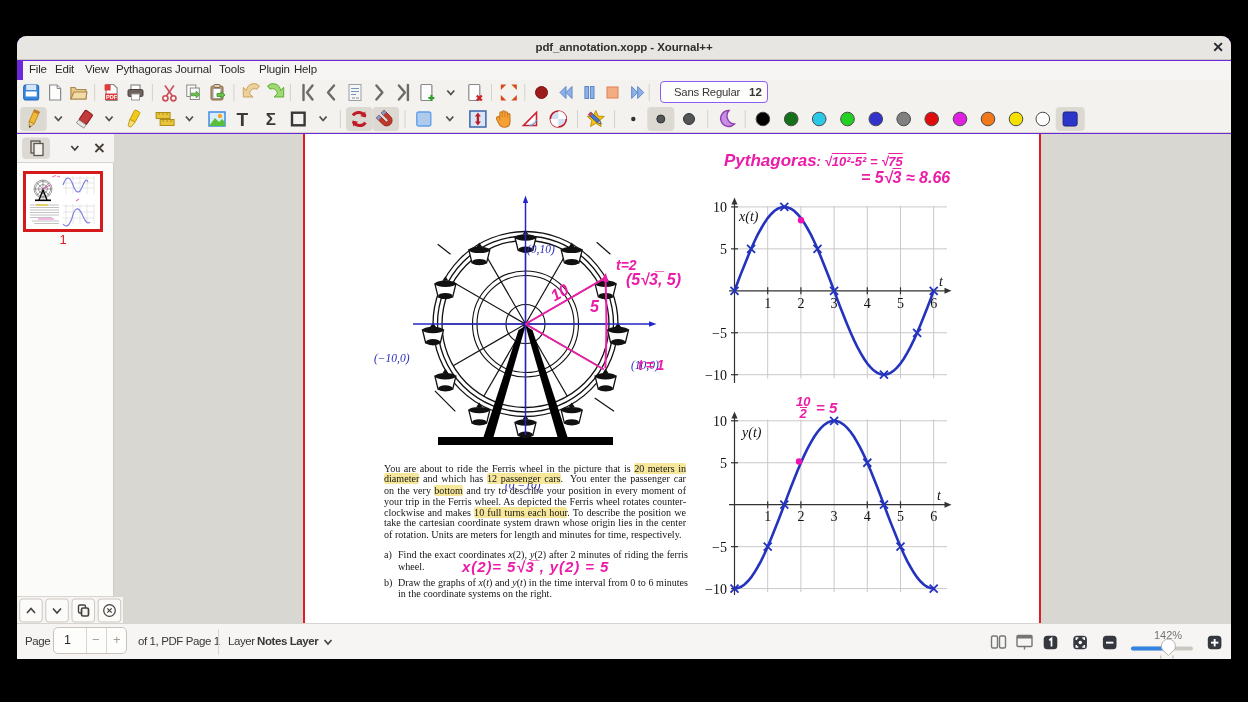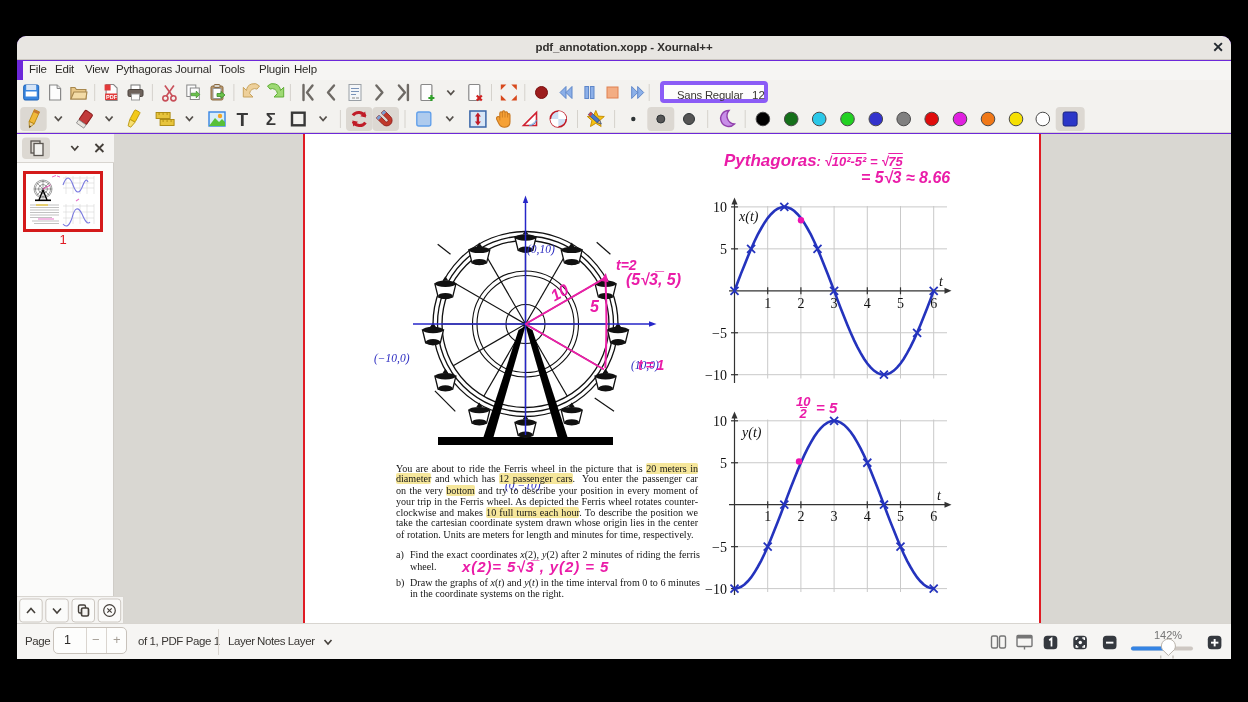--- a/index.html
+++ b/index.html
@@ -29,21 +29,21 @@
   border:3px solid #d41a1a; }
 #thumbnum { position:absolute; left:0; top:98px; width:92px; text-align:center;
   color:#e01b24; font-size:13px; }
 #page { position:absolute; left:286px; top:0; width:738px; height:489px;
   background:#fff; border-left:2px solid #e01b24; border-right:2px solid #e01b24; }
 #statusbar { position:absolute; left:0; top:587px; width:1214px; height:36px;
   background:#f6f5f3; border-top:1px solid #d8d5d0; }
 .sbtxt { position:absolute; top:11px; font-size:11.5px; letter-spacing:-0.4px; color:#3a3734;text-align:center; }
 
 .tl { position:absolute; left:384px; width:302px; font-family:"Liberation Serif", serif;
-  font-size:10.1px; line-height:11px; color:#151515;margin-left:12px; }
+  font-size:10.1px; line-height:11px; color:#151515; }
 .jl { text-align:justify; text-align-last:justify; }
 .hl { background:#f6e79b; border-radius:2px; }
 .pink { position:absolute; color:#ea1ca8; font-style:italic; font-weight:bold;
   font-family:"Liberation Sans", sans-serif; }
 .blab { position:absolute; font-family:"Liberation Serif", serif; font-style:italic;
   color:#2a2ac0; font-size:11.5px;margin-top:32px; }
 </style>
 </head>
 <body>
 <div id="win">
@@ -167,23 +167,23 @@
 
     <circle cx="524.5" cy="12.5" r="6" fill="#9c1c1c" stroke="#7a1010"></circle>
     <g fill="#8cb0e8" stroke="#5f87c9" stroke-width="1">
       <path d="M551.5,6.5 L545.5,12.5 L551.5,18.5 Z M557.5,6.5 L551.5,12.5 L557.5,18.5 Z" transform="translate(-2.5,0)"></path>
       <rect x="567.9" y="6.5" width="3.6" height="12"></rect>
           <rect x="573.4" y="6.5" width="3.6" height="12"></rect>
       <path d="M612.7,6.5 L618.7,12.5 L612.7,18.5 Z M618.7,6.5 L624.7,12.5 L618.7,18.5 Z" transform="translate(2,0)"></path>
     </g>
     <rect x="590" y="7" width="11" height="11" fill="#f3ad83" stroke="#e08050"></rect>
   </svg>
-  <div style="position:absolute;left:643px;top:1px;width:108px;height:22px;background:#fdfdfc;border:4px solid #8b5cf6;border-radius:4px;">
+  <div style="position:absolute;left:643px;top:1px;width:108px;height:22px;background:#fdfdfc;border:1px solid #8b5cf6;border-radius:4px;">
     <span style="position:absolute;left:13px;top:4px;font-size:11.3px;letter-spacing:-0.2px;color:#3a3734;">Sans Regular</span>
-    <span style="position:absolute;left:88px;top:4px;font-size:11.5px;font-weight:normal;color:#3a3734;">12</span>
+    <span style="position:absolute;left:88px;top:4px;font-size:11.5px;font-weight:bold;color:#3a3734;">12</span>
   </div>
   </div>
   <div id="toolbar2">
   <svg width="1100" height="28" viewBox="0 0 1100 28">
     <g fill="#dcd8d2">
       <rect x="3.2" y="2" width="26.5" height="24" rx="4"></rect>
       <rect x="329" y="2" width="26.5" height="24" rx="4"></rect>
       <rect x="355.5" y="2" width="26.5" height="24" rx="4"></rect>
       <rect x="630.3" y="2" width="27" height="24" rx="4"></rect>
       <rect x="1038.7" y="2" width="29" height="24" rx="4"></rect>
@@ -368,21 +368,21 @@
     <div style="position:absolute;left:36px;top:3px;width:74px;height:27px;background:#fdfdfc;border:1px solid #c8c2bb;border-radius:5px;">
       <span style="position:absolute;left:10px;top:5px;font-size:12.5px;color:#2c2a28;">1</span>
       <div style="position:absolute;left:32px;top:0;width:1px;height:25px;background:#dad5cf;"></div>
       <div style="position:absolute;left:52px;top:0;width:1px;height:25px;background:#dad5cf;"></div>
       <span style="position:absolute;left:38px;top:4px;font-size:13px;color:#a49e96;">−</span>
       <span style="position:absolute;left:59px;top:4px;font-size:13px;color:#a49e96;">+</span>
     </div>
     <span class="sbtxt" style="left:121px">of 1, PDF Page 1</span>
     <div style="position:absolute;left:201px;top:5px;width:1px;height:26px;background:#dad5cf;"></div>
     <span class="sbtxt" style="left:211px">Layer</span>
-    <span class="sbtxt" style="left:240px;font-weight:normal">Notes Layer</span>
+    <span class="sbtxt" style="left:240px;font-weight:bold">Notes Layer</span>
     <svg style="position:absolute;left:305px;top:12px" width="12" height="12" viewBox="0 0 12 12">
         <path d="M2.5,4 L6,8 L9.5,4" stroke="#45403b" stroke-width="1.6" fill="none"></path>
       </svg>
     <svg style="position:absolute;left:965px;top:0" width="245" height="36" viewBox="982 623 245 36">
       <g fill="none" stroke="#757575" stroke-width="1.4">
         <rect x="991.5" y="635" width="6" height="12" rx="1.5"></rect>
         <rect x="999.5" y="635" width="6" height="12" rx="1.5"></rect>
         <rect x="1017" y="634.5" width="15" height="11" rx="1"></rect>
         <line x1="1024.5" y1="645.5" x2="1024.5" y2="648.5"></line>
       </g>

